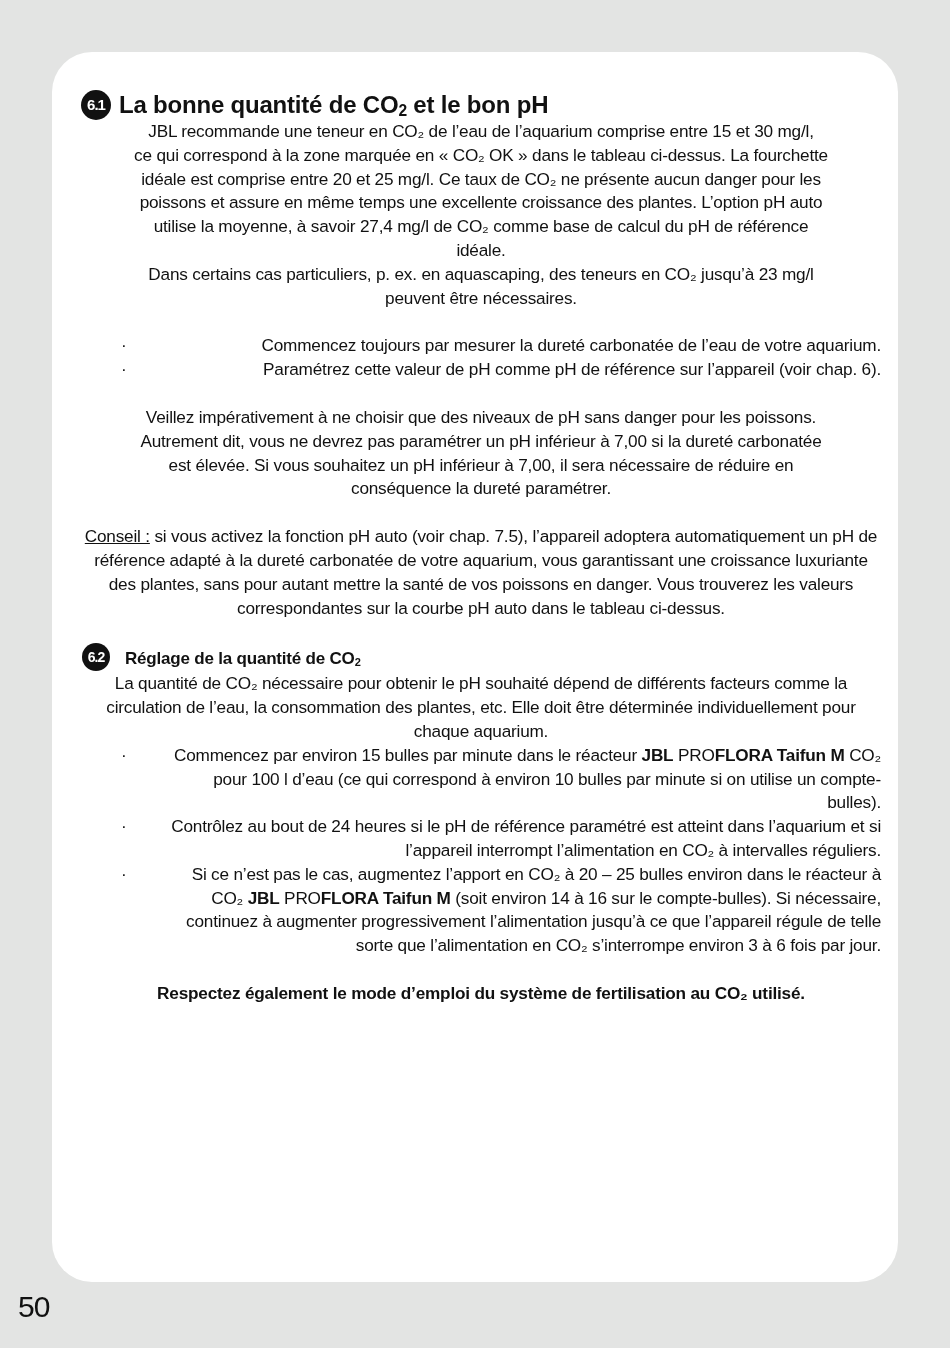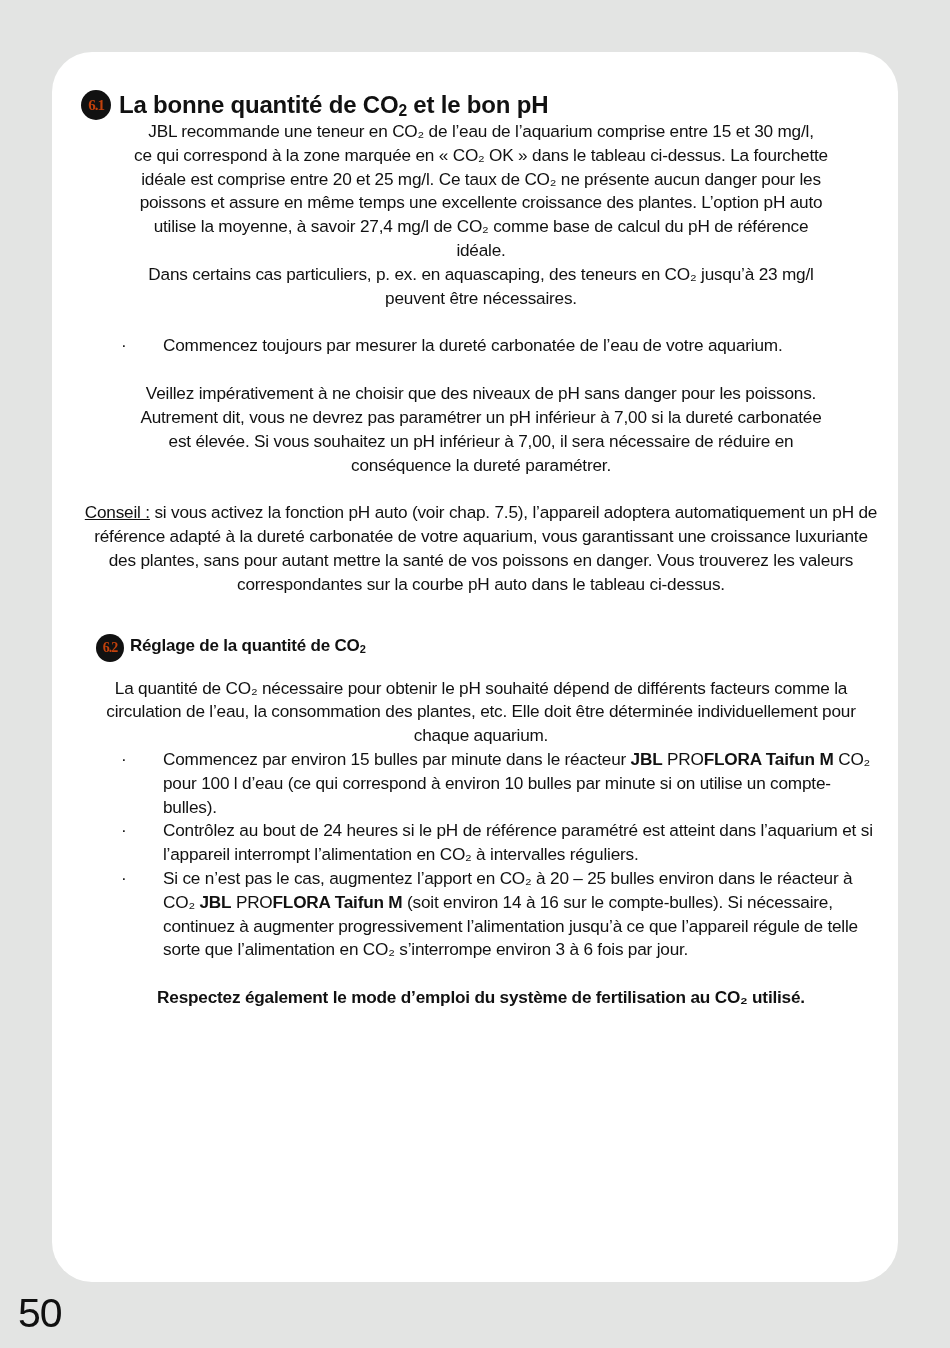--- a/index.html
+++ b/index.html
@@ -3,33 +3,33 @@
 <meta charset="utf-8">
 <style>
   html, body { margin:0; padding:0; }
   body { width:950px; height:1348px; background:#e3e4e3; position:relative; overflow:hidden;
          font-family:"Liberation Sans", sans-serif; color:#111; }
   .card { position:absolute; left:52px; top:52px; width:846px; height:1230px; background:#fff;
           border-radius:40px; }
   .content { position:absolute; left:81px; top:90px; width:800px; font-size:17.2px; line-height:23.8px;
              letter-spacing:-0.2px; }
   .h1 { font-weight:bold; font-size:24px; line-height:30px; display:flex; align-items:center; gap:8px; margin:0; }
-  .h2 { font-weight:bold; font-size:17px; line-height:24px; display:flex; align-items:flex-start; gap:6px; margin:15px; }
-  .badge { display:inline-flex; align-items:center; justify-content:center; background:#111; color:#c2410c;
-           border-radius:50%; font-weight:bold; font-family:Liberation Serif, serif; }
+  .h2 { font-weight:bold; font-size:17px; line-height:24px; display:flex; align-items:flex-end; gap:15px; margin:1px; }
+  .badge { display:inline-flex; align-items:center; justify-content:center; background:#111; color:#ffffff;
+           border-radius:50%; font-weight:bold; font-family:Liberation Sans, sans-serif; }
   .badge.big { width:30px; height:30px; font-size:15px; letter-spacing:-1px; }
   .badge.small { width:28px; height:28px; font-size:14px; letter-spacing:-1px; }
   p { margin:0;text-align:center; }
   .gap { height:24px; }
   ul { list-style:none; margin:0; padding:0; }
-  li { position:relative; padding-left:82px; }
+  li { position:relative; padding-left:82px;text-align:right; }
   li::before { content:"·"; position:absolute; left:40px; top:0; }
   .u { text-decoration:underline; }
   b { font-weight:bold; }
-  .pagenum { position:absolute; left:18px; top:1290px; font-size:41px; letter-spacing:-1px; }
+  .pagenum { position:absolute; left:18px; top:1290px; font-size:30px; letter-spacing:-1px; }
   sub { font-size:0.65em; vertical-align:-0.2em; line-height:0; }
 </style>
 </head>
 <body>
 
 <div class="card"></div>
 
 <div class="content">
   <h1 class="h1">
     <span class="badge big">6.1</span>
@@ -44,20 +44,21 @@
     <span>utilise la moyenne, à savoir 27,4 mg/l de CO₂ comme base de calcul du pH de référence</span><br>
     <span>idéale.</span>
   </p>
   <p>
     <span>Dans certains cas particuliers, p. ex. en aquascaping, des teneurs en CO₂ jusqu’à 23 mg/l</span><br>
     <span>peuvent être nécessaires.</span>
   </p>
   <div class="gap"></div>
   <ul>
     <li>Commencez toujours par mesurer la dureté carbonatée de l’eau de votre aquarium.</li>
+    <li>Paramétrez cette valeur de pH comme pH de référence sur l’appareil (voir chap. 6).</li>
   </ul>
   <div class="gap"></div>
   <p>
     <span>Veillez impérativement à ne choisir que des niveaux de pH sans danger pour les poissons.</span><br>
     <span>Autrement dit, vous ne devrez pas paramétrer un pH inférieur à 7,00 si la dureté carbonatée</span><br>
     <span>est élevée. Si vous souhaitez un pH inférieur à 7,00, il sera nécessaire de réduire en</span><br>
     <span>conséquence la dureté paramétrer.</span>
   </p>
   <div class="gap"></div>
   <p><span class="u">Conseil :</span><span> si vous activez la fonction pH auto (voir chap. 7.5), l’appareil adoptera automatiquement un pH de référence adapté à la dureté carbonatée de votre aquarium, vous garantissant une croissance luxuriante des plantes, sans pour autant mettre la santé de vos poissons en danger. Vous trouverez les valeurs correspondantes sur la courbe pH auto dans le tableau ci-dessus.</span></p>

